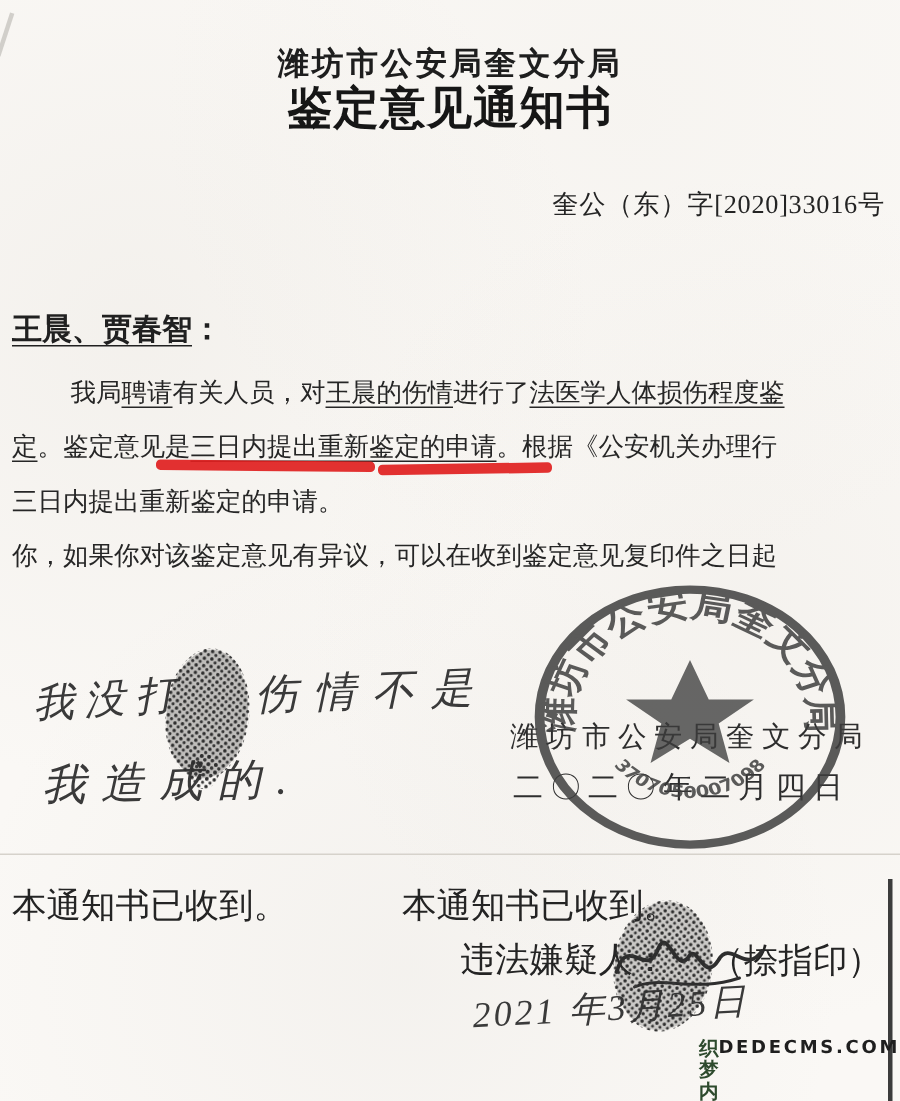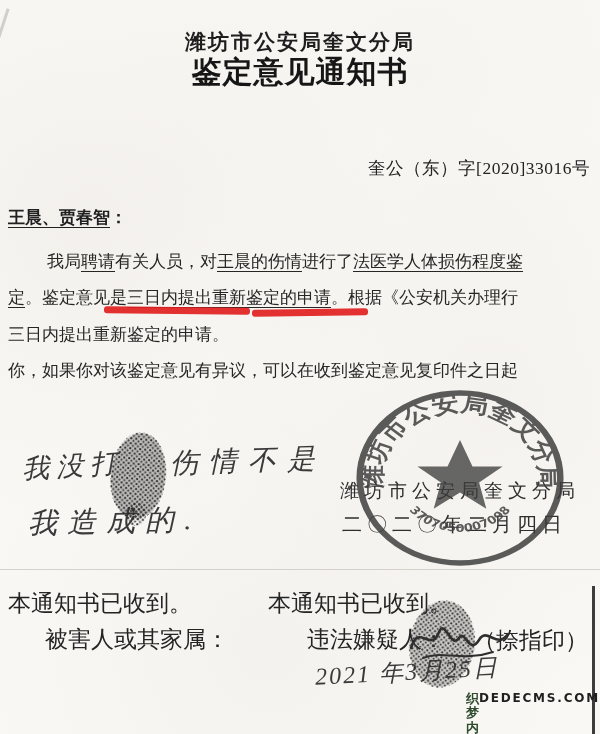--- a/index.html
+++ b/index.html
@@ -11,23 +11,23 @@
       radial-gradient(circle at 82% 55%, rgba(212,206,196,.14), transparent 45%),
       radial-gradient(circle at 45% 88%, rgba(200,195,188,.12), transparent 40%),
       radial-gradient(circle at 70% 10%, rgba(215,210,200,.10), transparent 40%);
     font-family:"Liberation Serif", serif;
     color:#2a2a2a;
   }
   .abs{position:absolute;}
   
   .agency-title{top:28px;left:0;width:600px;text-align:center;font-size:21px;font-weight:700;letter-spacing:2px;color:#1e1e1e;}
   .doc-title{top:52px;left:0;width:600px;text-align:center;font-size:30px;font-weight:700;letter-spacing:1px;color:#161616;}
-  .doc-number{top:124px;left:0;width:590px;text-align:right;font-size:17.5px;letter-spacing:.5px;color:#242424;margin-top:32px;}
+  .doc-number{top:124px;left:0;width:590px;text-align:right;font-size:17.5px;letter-spacing:.5px;color:#242424;}
   
-  .addressee{top:206px;left:8px;font-size:17px;font-weight:600;color:#202020;}
+  .addressee{top:206px;left:8px;font-size:20px;font-weight:600;color:#202020;}
   .addressee .name{text-decoration:underline;text-underline-offset:4px;text-decoration-thickness:1.4px;}
   
   .body-par{top:244px;left:8px;width:586px;font-size:17px;line-height:36.3px;color:#262626;}
   .body-line{white-space:nowrap;}
   .body-line.indent{padding-left:39px;}
   .u{text-decoration:underline;text-underline-offset:4px;text-decoration-thickness:1.3px;}
   
   .red-mark{background:#e02020;height:6.5px;border-radius:3px;opacity:.92;}
   .red-mark.s1{left:104px;top:307px;width:146px;transform:rotate(.6deg);}
   .red-mark.s2{left:252px;top:309px;width:116px;transform:rotate(-.8deg);}
@@ -114,21 +114,20 @@
       <text font-size="11" font-weight="700" fill="#3d3d3d" font-family="DejaVu Sans, sans-serif">
         <textPath href="#sealNum" startOffset="50%" text-anchor="middle">3707050007098</textPath>
       </text>
     </g>
   </svg>
 
   <div class="abs divider"></div>
 
   <div class="abs receipt-txt rc-left-received">本通知书已收到。</div>
   <div class="abs receipt-txt rc-right-received">本通知书已收到。</div>
-  <div class="abs receipt-txt rc-left-role">被害人或其家属：</div>
   <div class="abs receipt-txt rc-right-role">违法嫌疑人：</div>
   <div class="abs receipt-txt rc-press-note">（捺指印）</div>
   <div class="abs hw hw-date">2021 年3月25日</div>
 
   <svg class="abs" style="left:405px;top:610px" width="110" height="60" viewBox="0 0 110 60">
     <path d="M6,38 C14,12 26,44 34,22 C40,8 46,40 54,28 C60,18 64,46 74,30 C82,16 92,40 103,24" fill="none" stroke="#2e2e2e" stroke-width="2.6" stroke-linecap="round"></path>
     <path d="M18,48 C36,40 58,52 88,42" fill="none" stroke="#2e2e2e" stroke-width="2" stroke-linecap="round"></path>
   </svg>
 
   <svg class="abs" style="left:402px;top:596px" width="80" height="96" viewBox="0 0 80 96">

